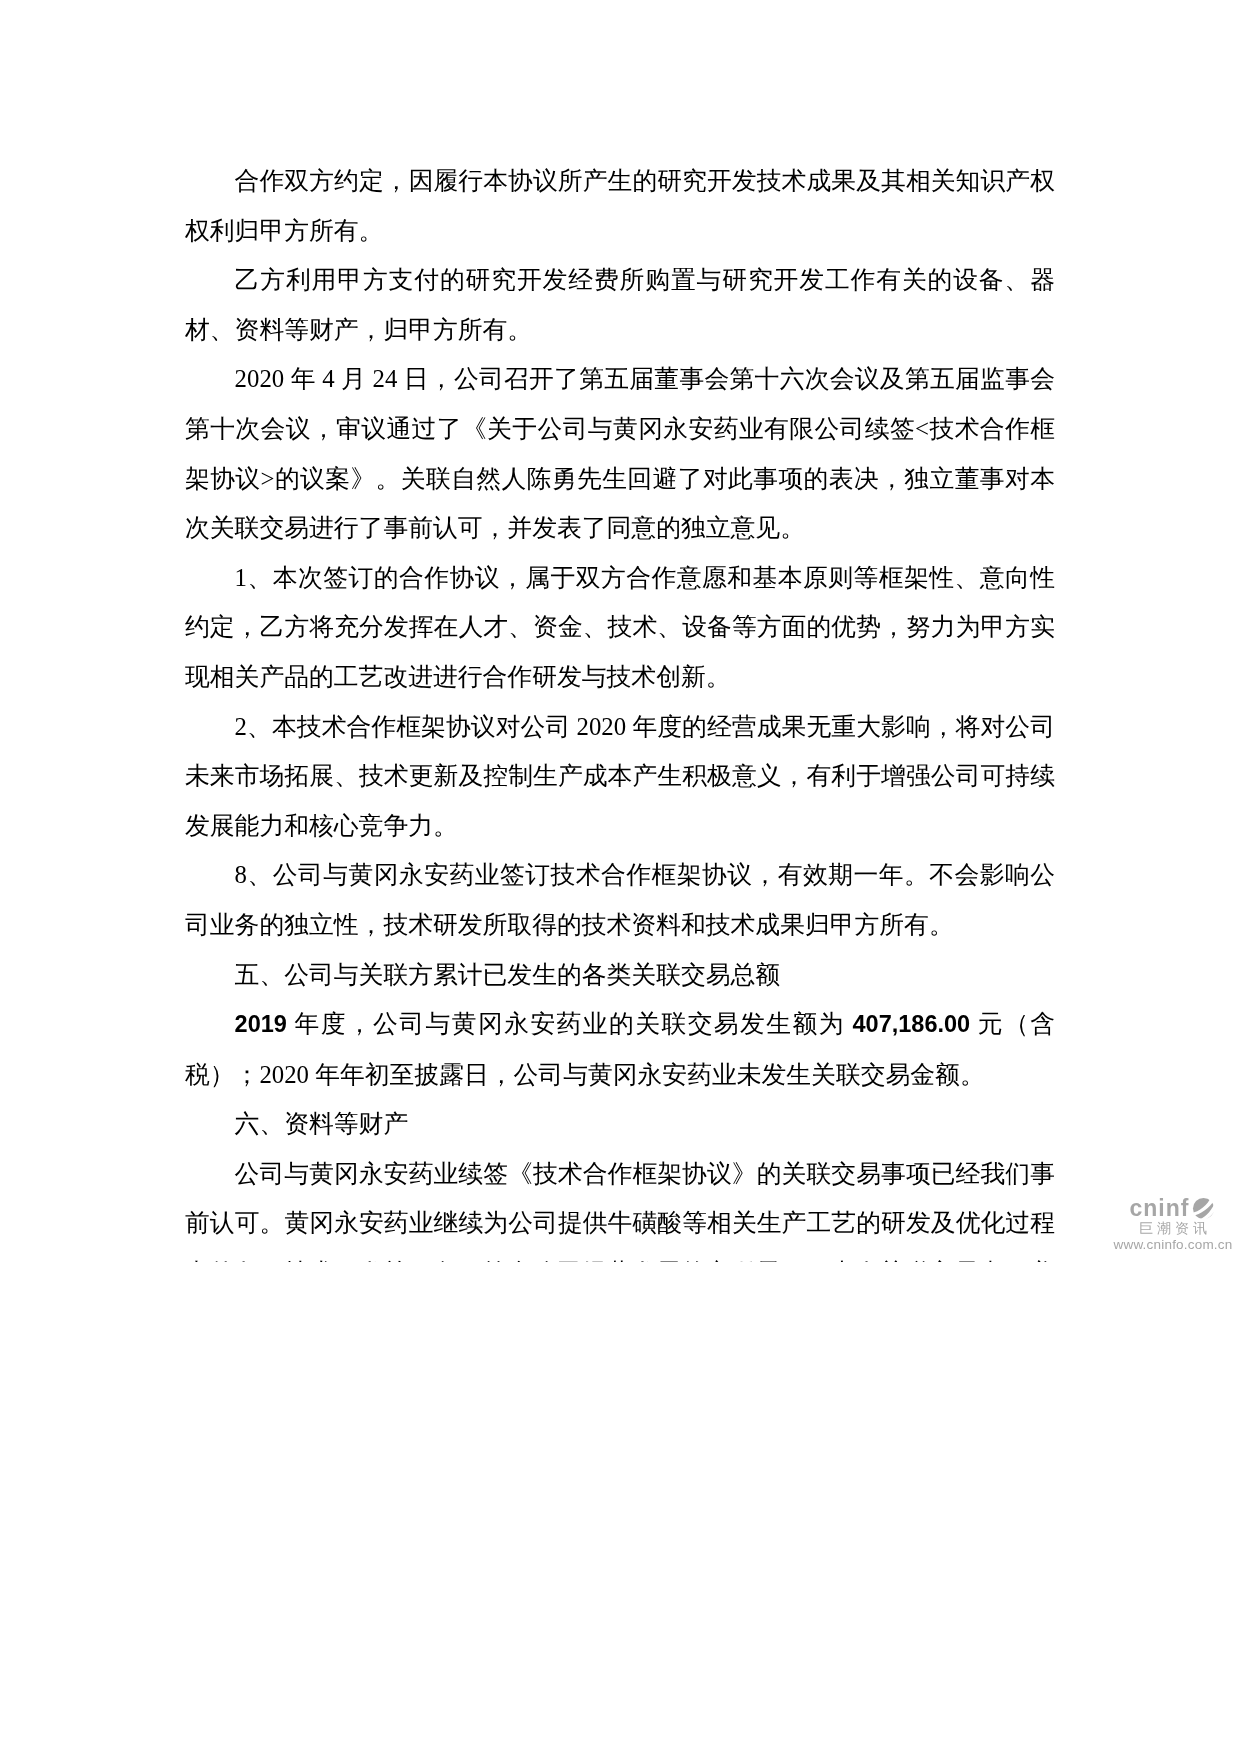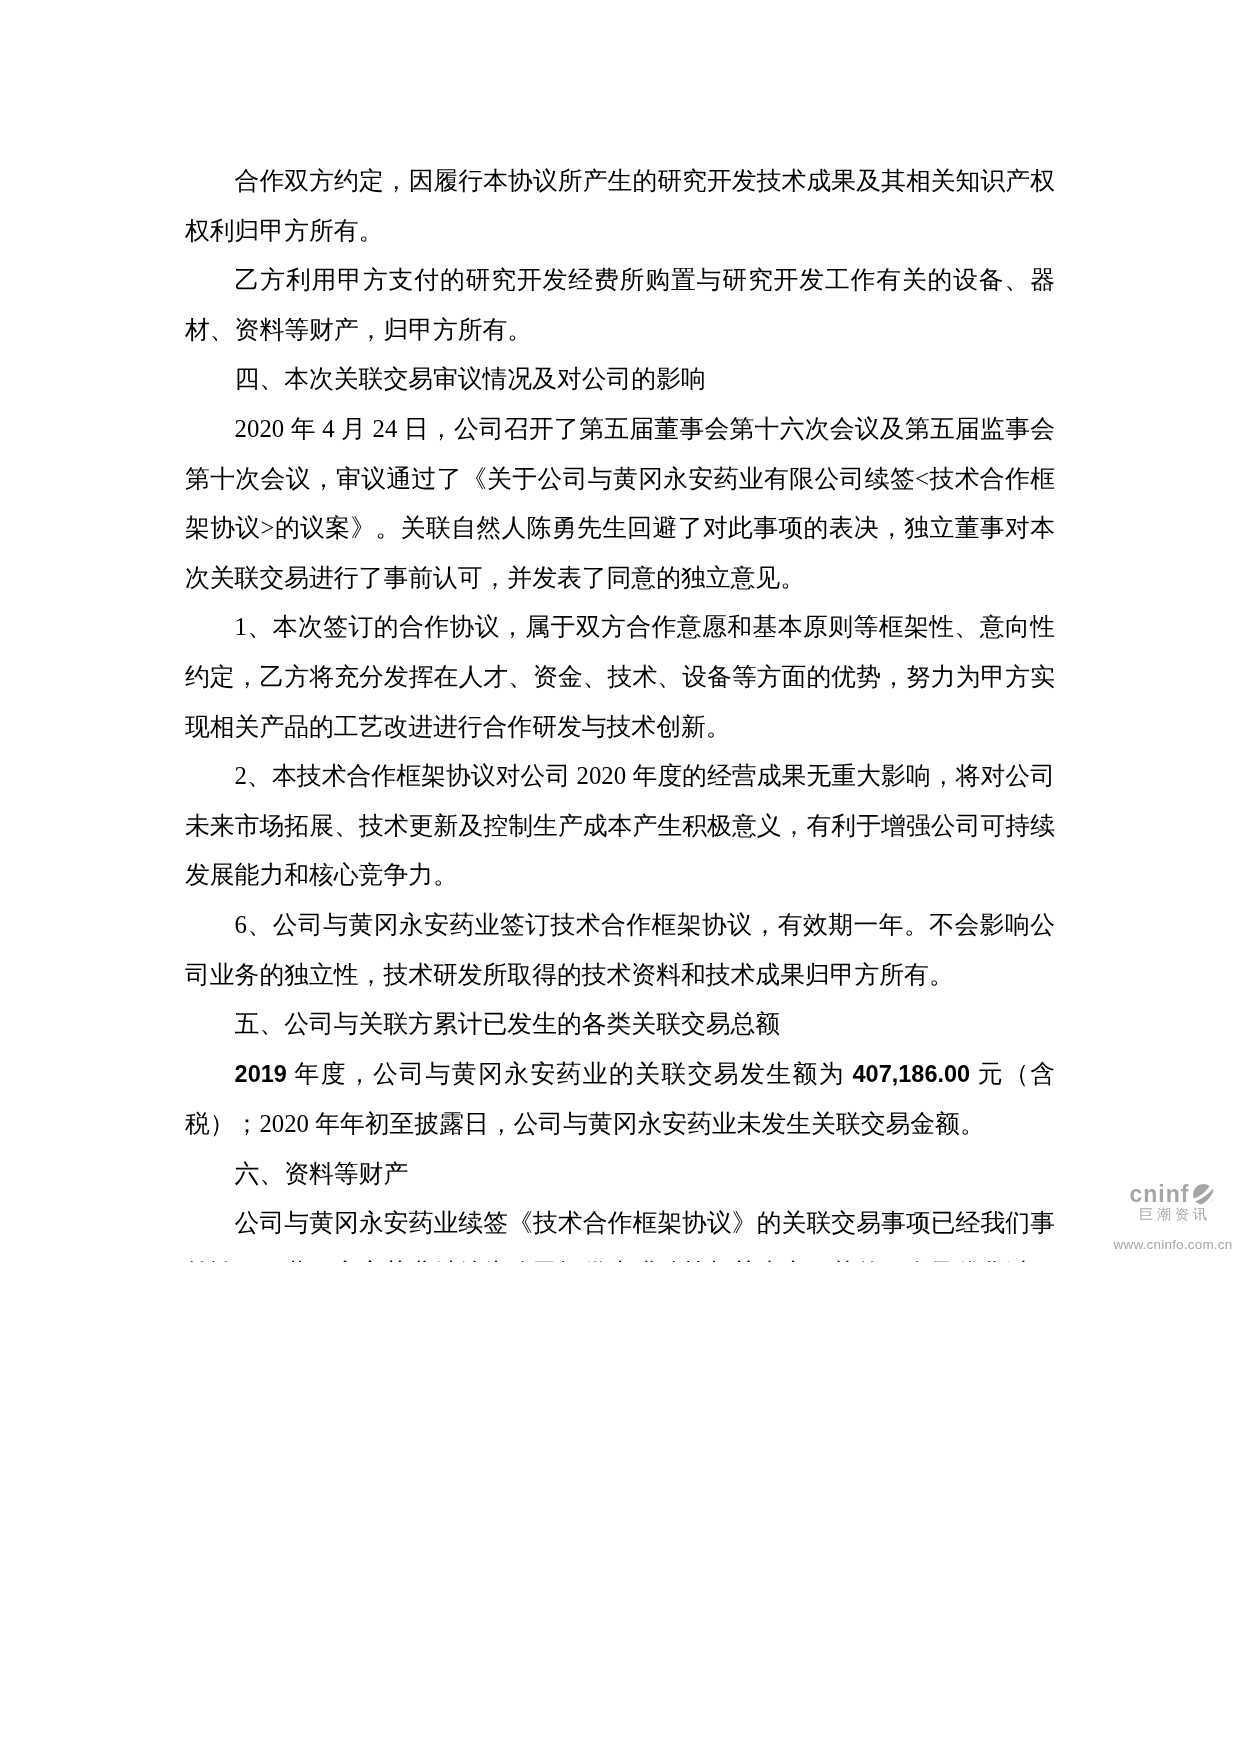--- a/index.html
+++ b/index.html
@@ -75,44 +75,43 @@
   }
   .logo-cn {
     font-size: 14px;
     letter-spacing: 4px;
     margin-top: 0;
     padding-left: 4px; 
   }
   .logo-url {
     font-size: 13.5px;
     letter-spacing: 0.2px;
-    margin-top: 16px;
+    margin-top: 2px;
     white-space: nowrap;
   }
 </style>
 </head>
 <body>
 
 <div class="page">
 
   <main class="doc">
     <p class="para">合作双方约定，因履行本协议所产生的研究开发技术成果及其相关知识产权权利归甲方所有。</p>
 
     <p class="para">乙方利用甲方支付的研究开发经费所购置与研究开发工作有关的设备、器材、资料等财产，归甲方所有。</p>
 
-    <p class="para">四、本次关联交易审议情况及对公司的影响</p>
 
     <p class="para">2020 年 4 月 24 日，公司召开了第五届董事会第十六次会议及第五届监事会第十次会议，审议通过了《关于公司与黄冈永安药业有限公司续签&lt;技术合作框架协议&gt;的议案》。关联自然人陈勇先生回避了对此事项的表决，独立董事对本次关联交易进行了事前认可，并发表了同意的独立意见。</p>
 
 
     <p class="para">1、本次签订的合作协议，属于双方合作意愿和基本原则等框架性、意向性约定，乙方将充分发挥在人才、资金、技术、设备等方面的优势，努力为甲方实现相关产品的工艺改进进行合作研发与技术创新。</p>
 
     <p class="para">2、本技术合作框架协议对公司 2020 年度的经营成果无重大影响，将对公司未来市场拓展、技术更新及控制生产成本产生积极意义，有利于增强公司可持续发展能力和核心竞争力。</p>
 
-    <p class="para">6、公司与黄冈永安药业签订技术合作框架协议，有效期一年。不会影响公司业务的独立性，技术研发所取得的技术资料和技术成果归甲方所有。</p>
+    <p class="para">8、公司与黄冈永安药业签订技术合作框架协议，有效期一年。不会影响公司业务的独立性，技术研发所取得的技术资料和技术成果归甲方所有。</p>
 
     <p class="para">五、公司与关联方累计已发生的各类关联交易总额</p>
 
     <p class="para"><b class="num">2019</b><span> 年度，公司与黄冈永安药业的关联交易发生额为 </span><b class="num">407,186.00</b><span> 元（含税）；2020 年年初至披露日，公司与黄冈永安药业未发生关联交易金额。</span></p>
 
     <p class="para">六、资料等财产</p>
 
     <p class="para">公司与黄冈永安药业续签《技术合作框架协议》的关联交易事项已经我们事前认可。黄冈永安药业继续为公司提供牛磺酸等相关生产工艺的研发及优化过程中的各项技术研发等服务，符合公司经营发展的实际需要。本次关联交易事项遵</p>
   </main>
 

